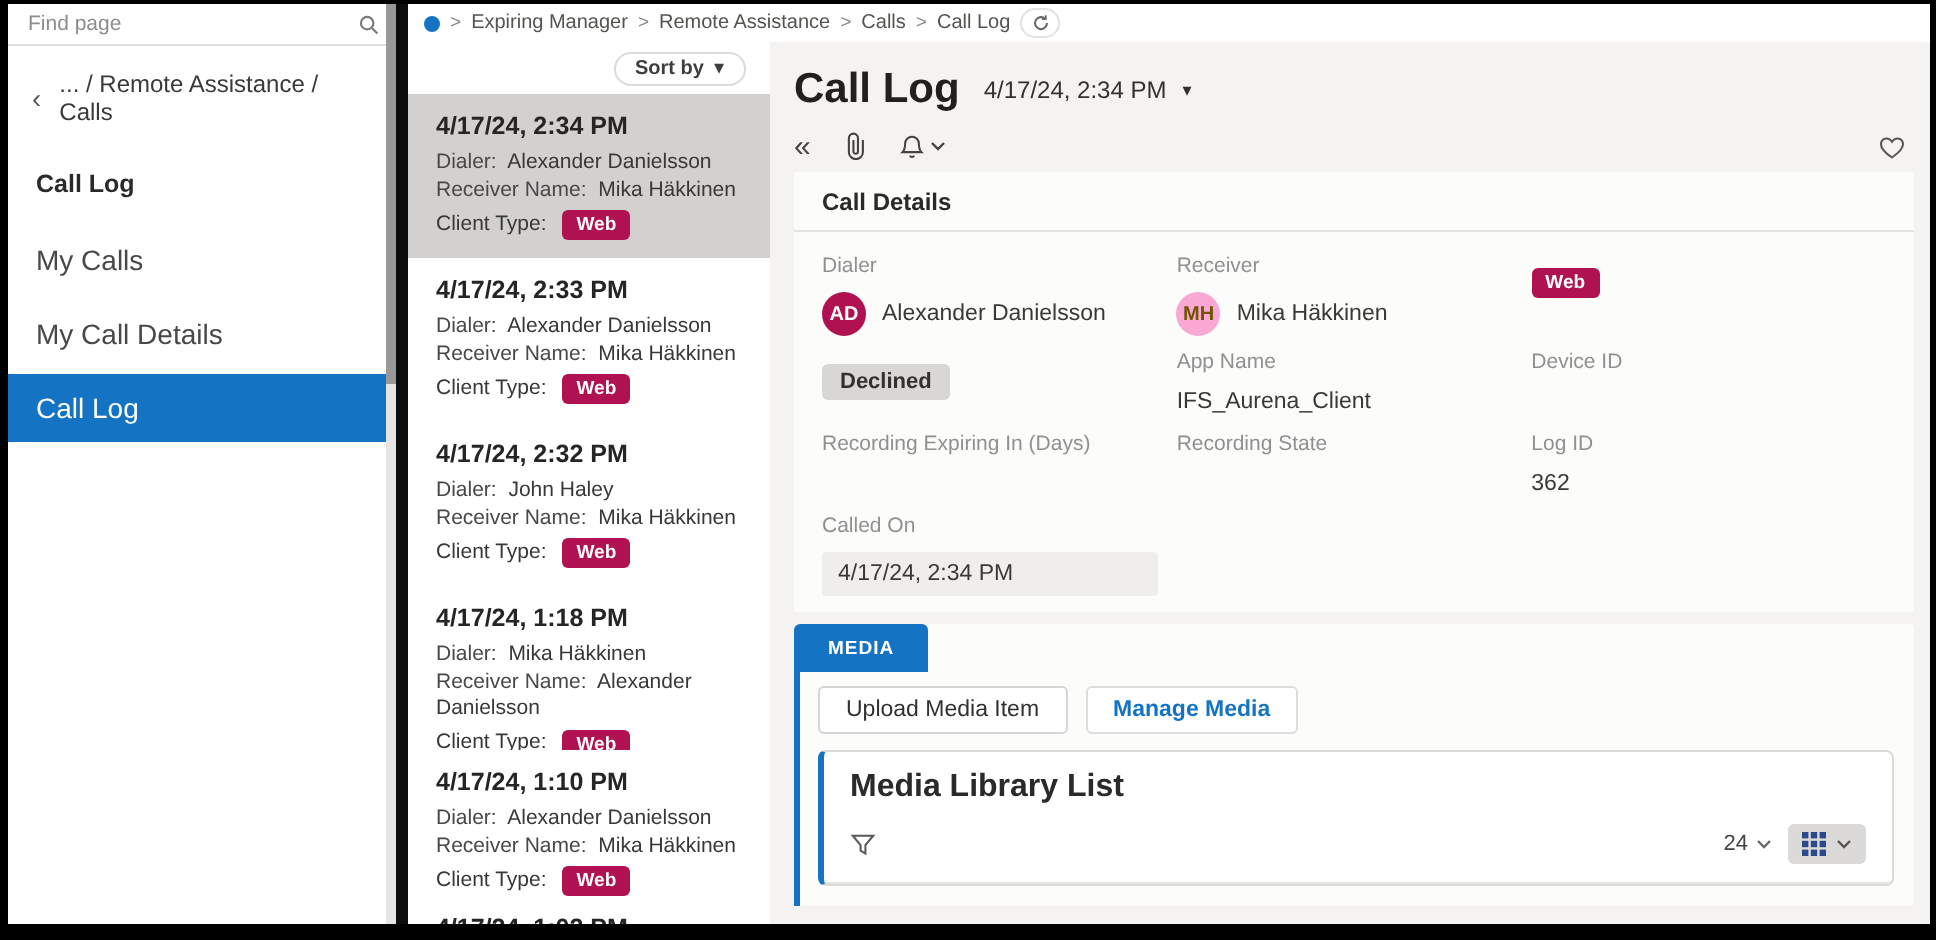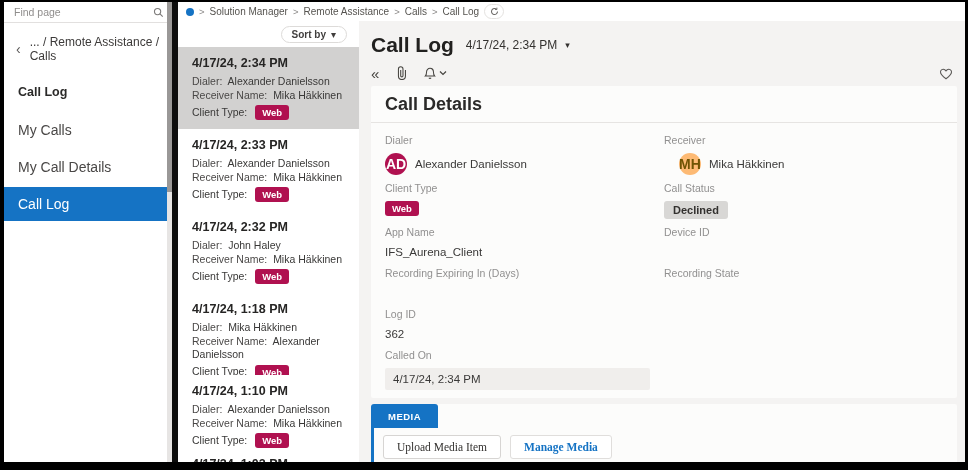--- a/index.html
+++ b/index.html
@@ -2,21 +2,21 @@
 <html><head>
 <meta charset="utf-8">
 <style>
   * { margin:0; padding:0; box-sizing:border-box; }
   html,body { width:968px; height:470px; }
   body { font-family:"Liberation Sans","DejaVu Sans",sans-serif; background:#000; overflow:hidden; }
   .frame { position:absolute; inset:0; background:#000; }
   .app { position:absolute; left:4px; top:2px; right:3px; bottom:8px; background:#fff; display:flex; overflow:hidden; }
 
   
-  .sidebar { width:168px; background:#fff; position:relative; flex-shrink:0; }
+  .sidebar { width:194px; background:#fff; position:relative; flex-shrink:0; }
   .search-row { height:21px; display:flex; align-items:center; padding:0 8px 0 10px; border-bottom:1px solid #e2e0df; }
   .search-row input { flex:1; border:0; outline:0; font-size:10.5px; color:#333; background:transparent; font-family:inherit; min-width:0; }
   .search-row input::placeholder { color:#8f8d8c; }
   .search-ic { color:#7d7b7a; display:flex; }
   .side-crumb { display:flex; align-items:center; gap:9px; padding:12px 10px 0 12px; font-size:12px; color:#3c3a39; }
   .side-back { color:#5a5857; font-size:14px; cursor:pointer; }
   .side-title { padding:22px 12px 0 14px; font-size:12.5px; font-weight:700; color:#2b2a29; }
   .side-nav { margin-top:14px; }
   .side-item { padding:9px 12px 9px 14px; font-size:14px; color:#4a4847; cursor:pointer; margin-bottom:3px; }
   .side-item.selected { background:#1573c4; color:#fff; }
@@ -55,45 +55,45 @@
   .page-title { font-size:21px; font-weight:700; color:#21201f; }
   .record-picker { display:flex; align-items:center; gap:8px; font-size:12px; color:#33312f; cursor:pointer; }
   .record-picker .caret { font-size:9px; color:#33312f; }
   .toolbar { display:flex; align-items:center; gap:16px; height:26px; color:#45433f; }
   .tb-ic { display:flex; align-items:center; cursor:pointer; color:#45433f; }
   .collapse-glyph { font-size:15px; line-height:1; color:#45433f; }
   .bell-group { display:flex; align-items:center; gap:3px; }
   .heart { margin-left:auto; margin-right:4px; color:#5a5856; }
 
   .card { background:#fcfcfb; border-radius:2px; }
-  .card-head { font-size:18px; font-weight:700; color:#2b2a29; padding:8px 14px 7px; border-bottom:1px solid #e6e4e2; }
-
-  
-  .fields { display:grid; grid-template-columns:1fr 1fr; padding:4px 14px 8px; }
+  .card-head { font-size:12px; font-weight:700; color:#2b2a29; padding:8px 14px 7px; border-bottom:1px solid #e6e4e2; }
+
+  
+  .fields { display:grid; grid-template-columns:1fr 1fr 1fr; padding:4px 14px 8px; }
   .field { min-height:41px; padding-top:7px; }
   .f-label { font-size:10.5px; color:#919090; }
   .f-value { font-size:11.5px; color:#3a3938; margin-top:7px; display:flex; align-items:center; gap:8px; min-height:14px; }
-  .avatar { width:22px; height:22px; border-radius:50%; display:flex; align-items:center; justify-content:center; font-size:14px; font-weight:700; flex-shrink:0; }
+  .avatar { width:22px; height:22px; border-radius:50%; display:flex; align-items:center; justify-content:center; font-size:10px; font-weight:700; flex-shrink:0; }
   .avatar.crimson { background:#b01150; color:#fff; }
-  .avatar.amber { background:#fdba74; color:#6f5404;margin-left:15px; }
+  .avatar.amber { background:#f9a8d4; color:#6f5404; }
   .badge-declined { background:#d8d7d5; color:#33312f; font-size:11px; font-weight:600; padding:3px 9px; border-radius:3px; }
   .field.calledon { grid-column:1 / 2; }
   .field.calledon .f-value { background:#f0eeec; padding:5px 8px; border-radius:2px; width:95%; }
 
   
   .attachments { margin-top:6px; }
   .tab-strip { display:flex;text-align:right; }
   .tab { background:#1573c4; color:#fff; font-size:9.5px; font-weight:700; letter-spacing:.5px; padding:7px 17px 6px; border-radius:3px 3px 0 0; cursor:pointer; }
   .tabpanel { border-left:3px solid #1573c4; padding:7px 10px 10px 9px; }
-  .btn-row { display:flex; gap:9px;font-family:Liberation Serif, serif; }
+  .btn-row { display:flex; gap:9px; }
   .btn { background:#fff; border:1px solid #d7d5d3; border-radius:3px; font-size:11.5px; padding:5px 13px; font-family:inherit; cursor:pointer; color:#33312f; }
   .btn.primary { color:#1573c4; font-weight:700; border-color:#e0dedc; }
   .media-card { margin-top:8px; background:#fff; border:1px solid #dcdad8; border-left:3px solid #1573c4; border-radius:4px; overflow:hidden; }
   .media-title { font-size:16px; font-weight:700; color:#2b2a29; padding:9px 13px 2px; }
-  .media-toolbar { display:flex; align-items:center; padding:7px 26px 9px; border-bottom:1px solid #e6e4e2; }
+  .media-toolbar { display:flex; align-items:center; padding:7px 13px 9px; border-bottom:1px solid #e6e4e2; }
   .funnel { color:#5a5856; cursor:pointer; display:flex; }
   .media-right { margin-left:auto; display:flex; align-items:center; gap:8px; }
   .page-size { display:flex; align-items:center; gap:4px; font-size:11px; color:#45433f; cursor:pointer; }
   .grid-btn { background:#dcdad8; border-radius:3px; padding:4px 7px; display:flex; align-items:center; gap:5px; cursor:pointer; }
   .chev-svg { display:flex; }
 </style>
 </head>
 <body>
 
 <div class="frame">
@@ -124,21 +124,21 @@
       </div>
     </aside>
 
     <div class="vdiv"></div>
 
     <div class="right">
 
       <div class="topbar">
         <span class="dot"></span>
         <span class="crumb-sep">&gt;</span>
-        <span class="crumb">Solution Manager</span>
+        <span class="crumb">Expiring Manager</span>
         <span class="crumb-sep">&gt;</span>
         <span class="crumb">Remote Assistance</span>
         <span class="crumb-sep">&gt;</span>
         <span class="crumb">Calls</span>
         <span class="crumb-sep">&gt;</span>
         <span class="crumb">Call Log</span>
         <span class="refresh-pill">
           <svg width="9" height="9" viewBox="0 0 12 12" fill="none" stroke="currentColor" stroke-width="1.4">
               <path d="M10 6a4 4 0 1 1-1.2-2.8"></path>
               <path d="M9.2 0.8v2.6H6.6" stroke-width="1.2"></path>
@@ -258,28 +258,26 @@
                 </div>
               </div>
               <div class="field">
                 <div class="f-label">Receiver</div>
                 <div class="f-value">
                   <span class="avatar amber">MH</span>
                   <span>Mika Häkkinen</span>
                 </div>
               </div>
               <div class="field">
-                <div class="f-label">Client Type</div>
                 <div class="f-value">
                     <span class="badge-web">Web</span>
                   </div>
               </div>
 
               <div class="field">
-                <div class="f-label">Call Status</div>
                 <div class="f-value">
                     <span class="badge-declined">Declined</span>
                   </div>
               </div>
               <div class="field">
                 <div class="f-label">App Name</div>
                 <div class="f-value">IFS_Aurena_Client</div>
               </div>
               <div class="field">
                 <div class="f-label">Device ID</div>

